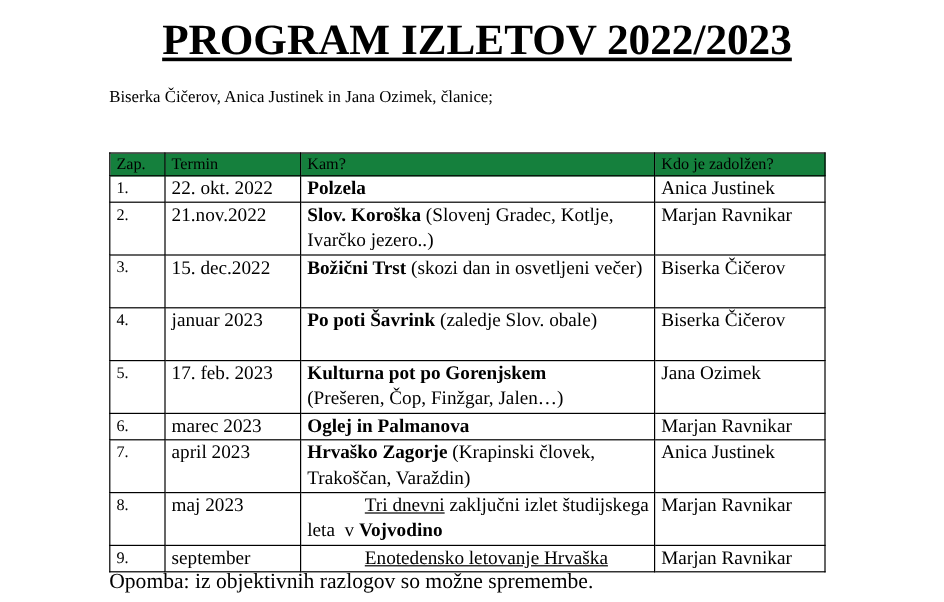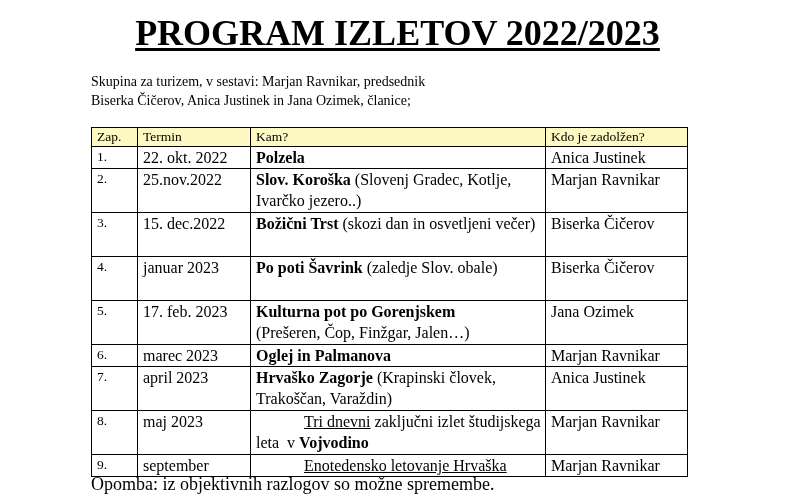--- a/index.html
+++ b/index.html
@@ -48,21 +48,21 @@
       width: 596px;
     }
     table.program td, table.program th {
       border: 1px solid #000000;
       vertical-align: top;
       padding: 0 3px 0 5px;
       text-align: left;
       font-weight: normal;
     }
     table.program thead th {
-      background: #fef9c3;
+      background: #15803d;
       font-size: 13.5px;
       line-height: 17px;
       height: 18px;
       padding-top: 0px;
     }
     table.program tbody td {
       font-size: 16px;
       line-height: 21px;
       padding-top: 0px;
     }
@@ -90,21 +90,20 @@
       line-height: 18px;
       white-space: nowrap;
     }
   </style>
 </head>
 <body>
 
 <div class="title">PROGRAM IZLETOV 2022/2023</div>
 
 <div class="intro">
-  <div>Skupina za turizem, v sestavi: Marjan Ravnikar, predsednik</div>
   <div>Biserka Čičerov, Anica Justinek in Jana Ozimek, članice;</div>
 </div>
 
 <table class="program">
   <colgroup>
     <col class="c-zap">
       <col class="c-termin">
       <col class="c-kam">
       <col class="c-kdo">
   </colgroup>
@@ -120,21 +119,21 @@
 
     <tr class="one-line">
       <td class="num">1.</td>
       <td class="termin">22. okt. 2022</td>
       <td><span class="b">Polzela</span><span></span></td>
       <td>Anica Justinek</td>
     </tr>
 
     <tr class="two-line">
       <td class="num">2.</td>
-      <td class="termin">25.nov.2022</td>
+      <td class="termin">21.nov.2022</td>
       <td><span class="b">Slov. Koroška</span><span> (Slovenj Gradec, Kotlje, Ivarčko jezero..)</span></td>
       <td>Marjan Ravnikar</td>
     </tr>
 
     <tr class="two-line">
       <td class="num">3.</td>
       <td class="termin">15. dec.2022</td>
       <td><span class="b">Božični Trst</span><span> (skozi dan in osvetljeni večer)</span></td>
       <td>Biserka Čičerov</td>
     </tr>

